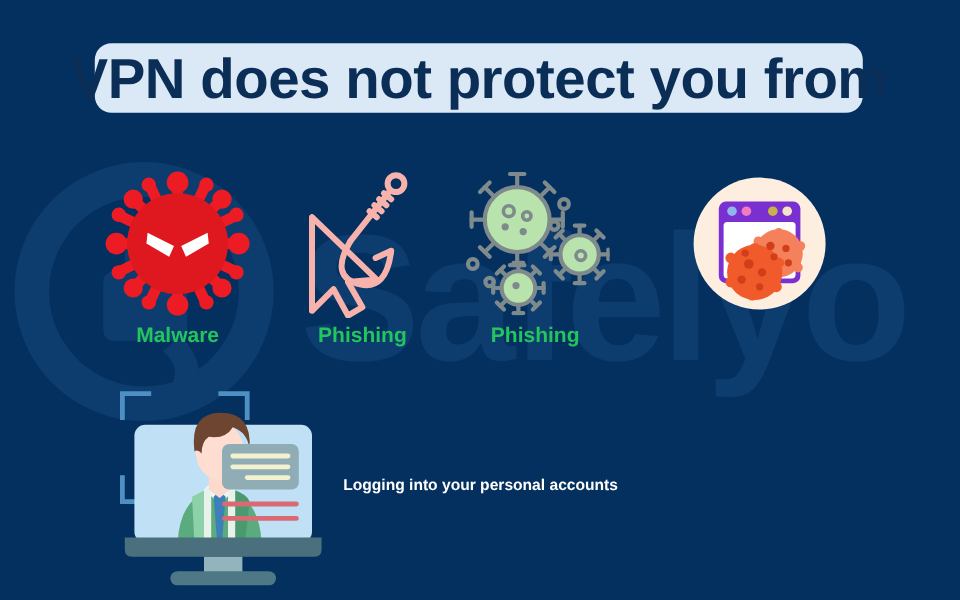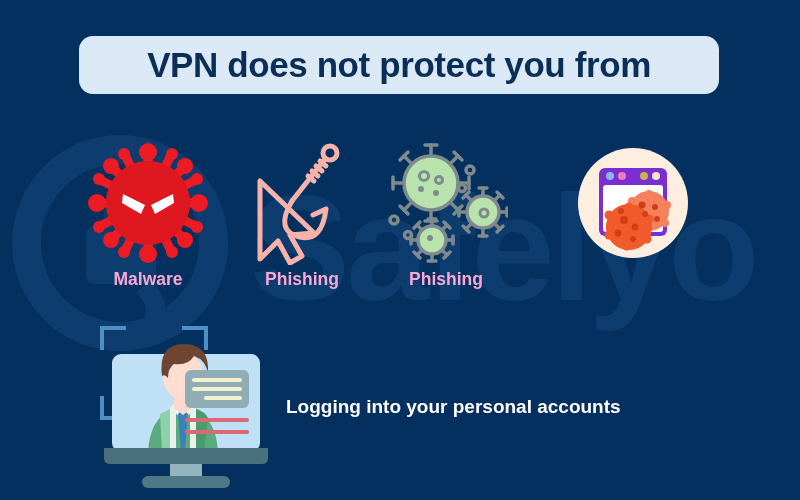--- a/index.html
+++ b/index.html
@@ -40,21 +40,21 @@
     width: 640px;
     height: 58px;
     background: #dbe8f6;
     border-radius: 14px;
     display: flex;
     align-items: center;
     justify-content: center;
   }
   #title-text {
     color: #0b2e57;
-    font-size: 35px;
+    font-size: 47px;
     font-weight: bold;
     letter-spacing: -0.4px;
     white-space: nowrap;
   }
 
   
   .threat-cell {
     position: absolute;
     top: 140px;
     height: 165px;
@@ -63,21 +63,21 @@
     align-items: center;
     justify-content: flex-start;
   }
   .threat-art {
     height: 125px;
     display: flex;
     align-items: center;
     justify-content: center;
   }
   .threat-label {
-    color: #f9a8d4;
+    color: #22c55e;
     font-size: 17.5px;
     font-weight: bold;
     white-space: nowrap;
     margin-top: 4px;
   }
   #cell-0 { left: 68px;  width: 160px; }
   #cell-1 { left: 238px; width: 128px; }
   #cell-2 { left: 380px; width: 132px; }
   #cell-3 { left: 545px; width: 175px; }
 
@@ -87,21 +87,21 @@
     left: 90px;
     top: 318px;
     width: 190px;
     height: 170px;
   }
   #bottom-label {
     position: absolute;
     left: 286px;
     top: 396px;
     color: #ffffff;
-    font-size: 19px;
+    font-size: 13px;
     font-weight: bold;
     white-space: nowrap;
   }
 </style>
 </head>
 <body>
 
 <div id="infographic">
 
   <svg id="watermark" viewBox="0 0 800 230" xmlns="http://www.w3.org/2000/svg">

